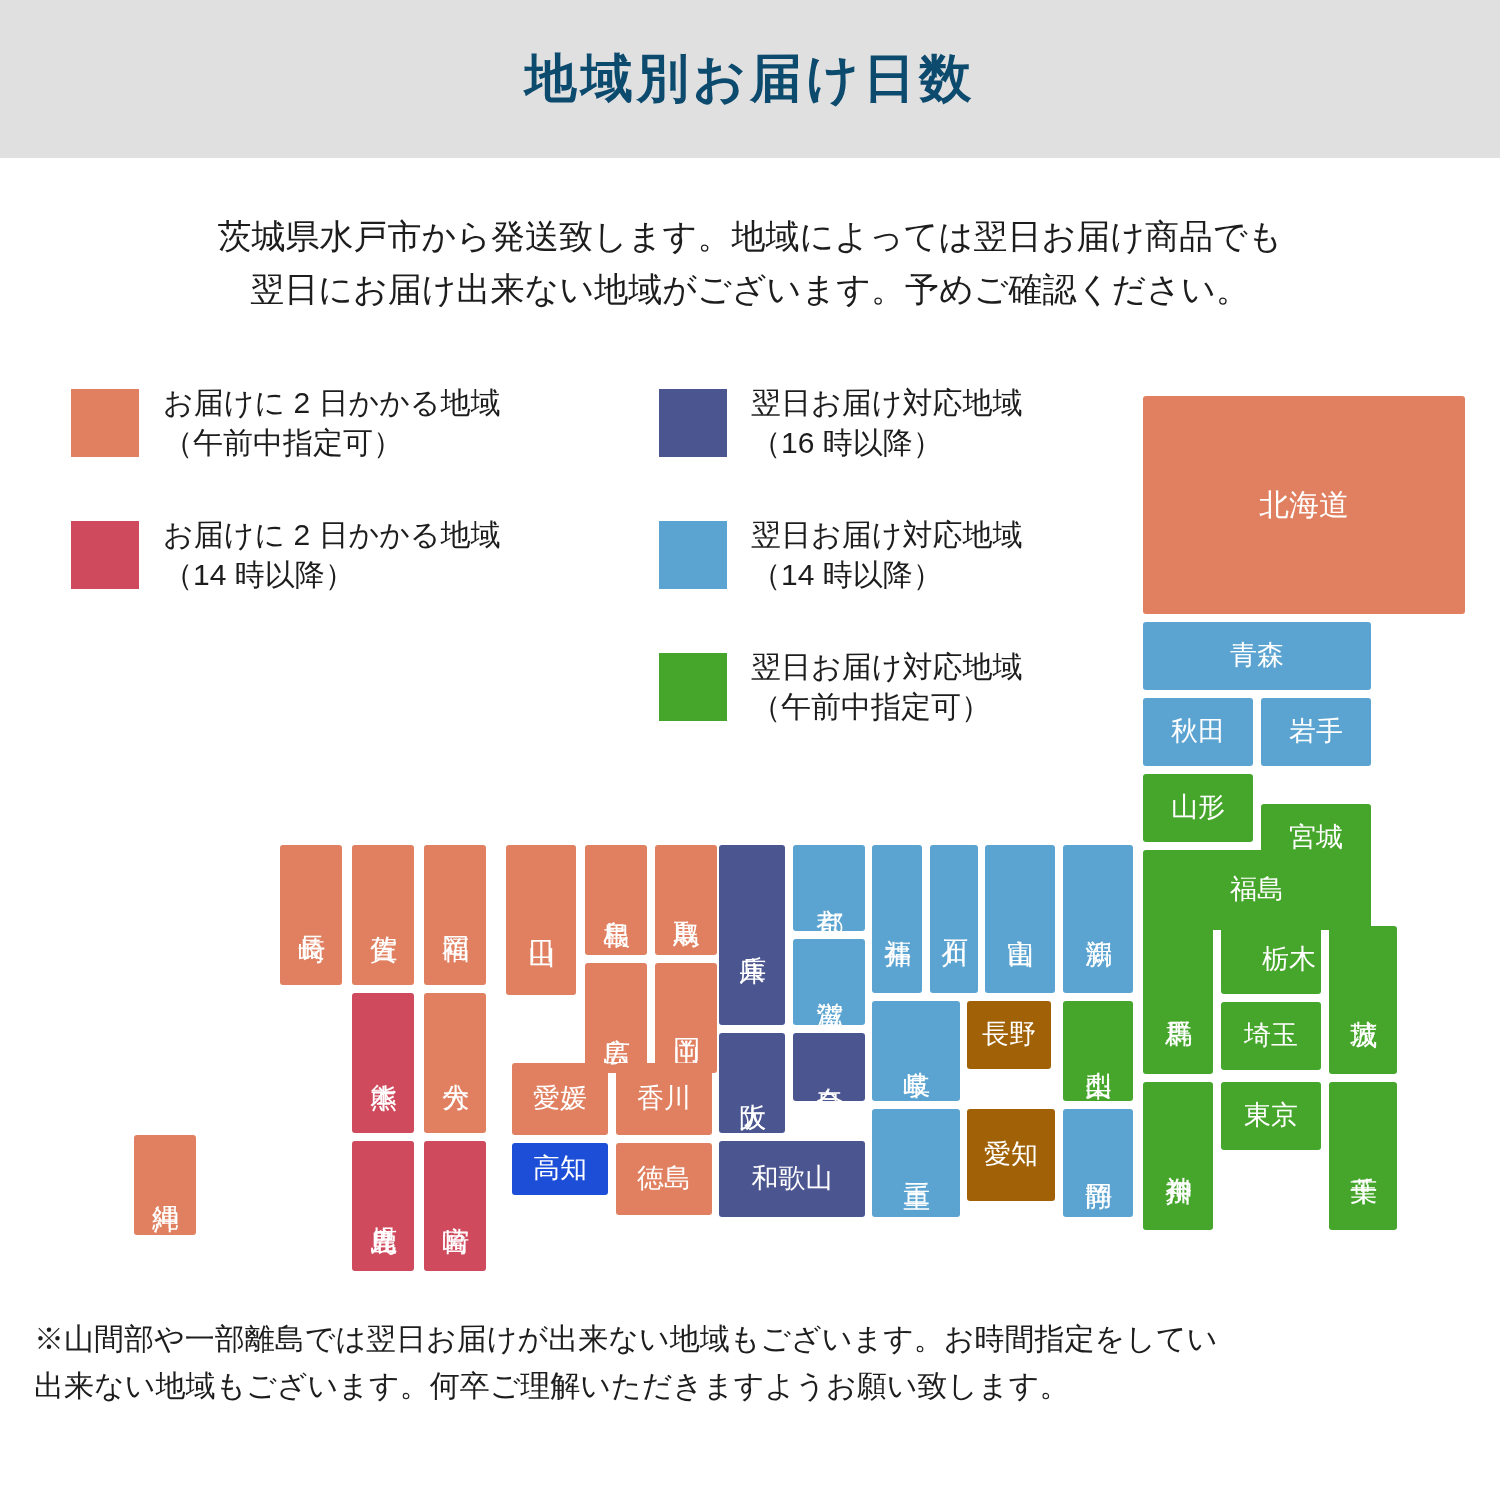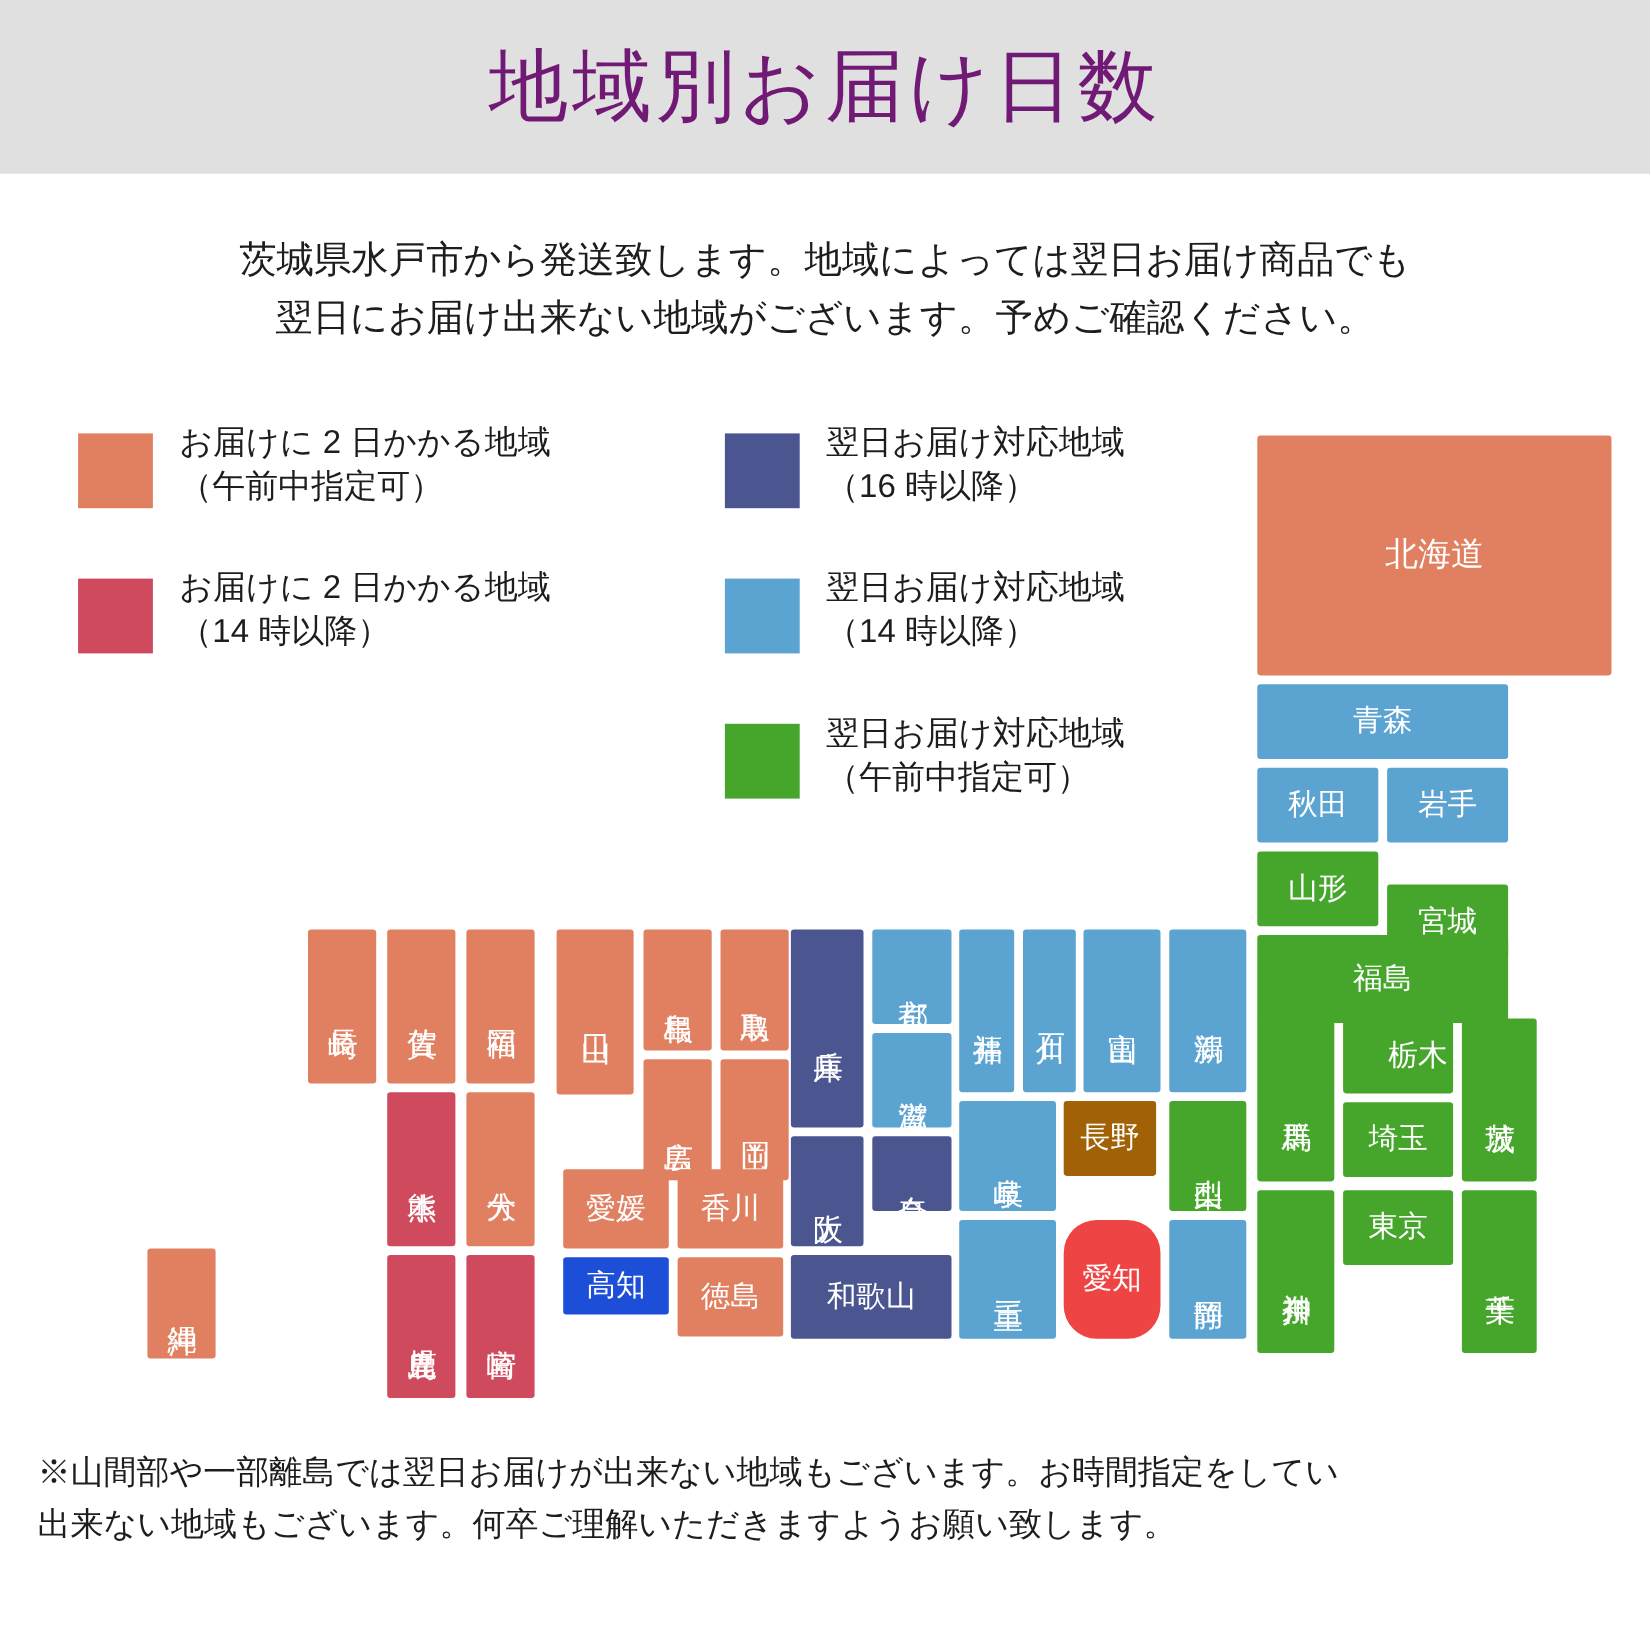--- a/index.html
+++ b/index.html
@@ -21,24 +21,24 @@
     width: 1500px;
     height: 158px;
     background: #e0e0e0;
     display: flex;
     align-items: center;
     justify-content: center;
     box-sizing: border-box;
   }
   #header-title {
     font-family: "Liberation Serif", serif;
-    font-size: 72px;
+    font-size: 52px;
     letter-spacing: 4px;
-    color: #701a75;
-    font-weight: 400;
+    color: #0c4a6e;
+    font-weight: 700;
   }
 
   
   #intro {
     margin-top: 52px;
     text-align: center;
     font-size: 34px;
     line-height: 1.55;
     color: #1d1d1d;
     padding: 0 60px;
@@ -49,21 +49,21 @@
   #legend {
     position: absolute;
     left: 0;
     top: 375px;
     width: 1120px;
     height: 370px;
   }
   .legend-item {
     position: absolute;
     display: flex;
-    align-items: flex-end;
+    align-items: center;
     padding-left: 37px;
   }
   .legend-swatch {
     width: 68px;
     height: 68px;
     flex: 0 0 auto;
   }
   .legend-text {
     margin-left: 24px;
     font-size: 30px;
@@ -187,21 +187,21 @@
     <div class="pref" style="left: 1221px; top: 1082px; width: 100px; height: 68px; background: rgb(70, 166, 43);">東京</div>
     <div class="pref vert" style="left: 1329px; top: 1082px; width: 68px; height: 148px; background: rgb(70, 166, 43);">千葉</div>
     <div class="pref vert" style="left: 1063px; top: 845px; width: 70px; height: 148px; background: rgb(91, 163, 208);">新潟</div>
     <div class="pref vert" style="left: 985px; top: 845px; width: 70px; height: 148px; background: rgb(91, 163, 208);">富山</div>
     <div class="pref vert" style="left: 930px; top: 845px; width: 48px; height: 148px; background: rgb(91, 163, 208);">石川</div>
     <div class="pref vert" style="left: 872px; top: 845px; width: 50px; height: 148px; background: rgb(91, 163, 208);">福井</div>
     <div class="pref vert" style="left: 1063px; top: 1001px; width: 70px; height: 100px; background: rgb(70, 166, 43);">山梨</div>
     <div class="pref" style="left: 967px; top: 1001px; width: 84px; height: 68px; background: #a16207;">長野</div>
     <div class="pref vert" style="left: 872px; top: 1001px; width: 88px; height: 100px; background: rgb(91, 163, 208);">岐阜</div>
     <div class="pref vert" style="left: 1063px; top: 1109px; width: 70px; height: 108px; background: rgb(91, 163, 208);">静岡</div>
-    <div class="pref" style="left: 967px; top: 1109px; width: 88px; height: 108px; background: #ef4444; border-radius: 30px;">愛知</div>
+    <div class="pref" style="left: 967px; top: 1109px; width: 88px; height: 92px; background: #a16207;">愛知</div>
     <div class="pref vert" style="left: 872px; top: 1109px; width: 88px; height: 108px; background: rgb(91, 163, 208);">三重</div>
     <div class="pref vert" style="left: 793px; top: 845px; width: 72px; height: 86px; background: rgb(91, 163, 208);">京都</div>
     <div class="pref vert" style="left: 793px; top: 939px; width: 72px; height: 86px; background: rgb(91, 163, 208);">滋賀</div>
     <div class="pref vert" style="left: 793px; top: 1033px; width: 72px; height: 68px; background: rgb(75, 85, 144);">奈良</div>
     <div class="pref vert" style="left: 719px; top: 845px; width: 66px; height: 180px; background: rgb(75, 85, 144);">兵庫</div>
     <div class="pref vert" style="left: 719px; top: 1033px; width: 66px; height: 100px; background: rgb(75, 85, 144);">大阪</div>
     <div class="pref" style="left: 719px; top: 1141px; width: 146px; height: 76px; background: rgb(75, 85, 144);">和歌山</div>
     <div class="pref vert" style="left: 655px; top: 845px; width: 62px; height: 110px; background: rgb(224, 128, 96);">鳥取</div>
     <div class="pref vert" style="left: 655px; top: 963px; width: 62px; height: 110px; background: rgb(224, 128, 96);">岡山</div>
     <div class="pref vert" style="left: 585px; top: 845px; width: 62px; height: 110px; background: rgb(224, 128, 96);">島根</div>

